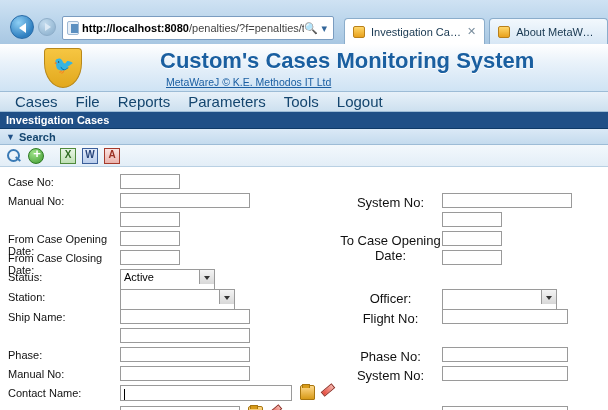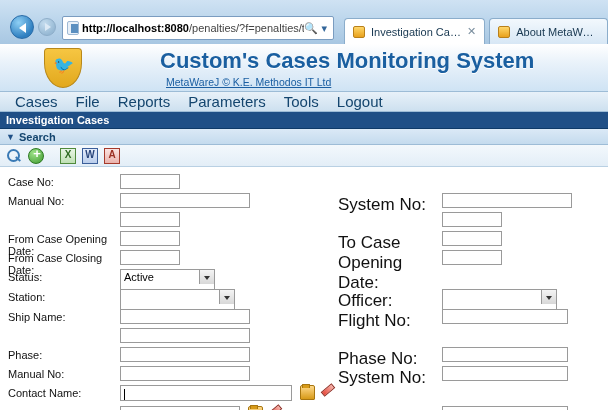--- a/index.html
+++ b/index.html
@@ -212,21 +212,21 @@
   }
   .row {
     position: relative; height: 19px;
   }
   .lbl-l {
     position: absolute; left: 8px; top: 3px; width: 112px;
     font-size: 11px; color: #111;
   }
   .lbl-r {
     position: absolute; left: 338px; top: 3px; width: 105px;
-    font-size: 17px; color: #111;
+    font-size: 13px; color: #111; text-align: center;
   }
   .fld {
     position: absolute; top: 1px; height: 15px;
     border: 1px solid #9a9a9a;
     background: #fff;
   }
   .fld.l { left: 120px; }
   .fld.r { left: 442px; }
   .w60  { width: 60px; }
   .w130 { width: 130px; }

